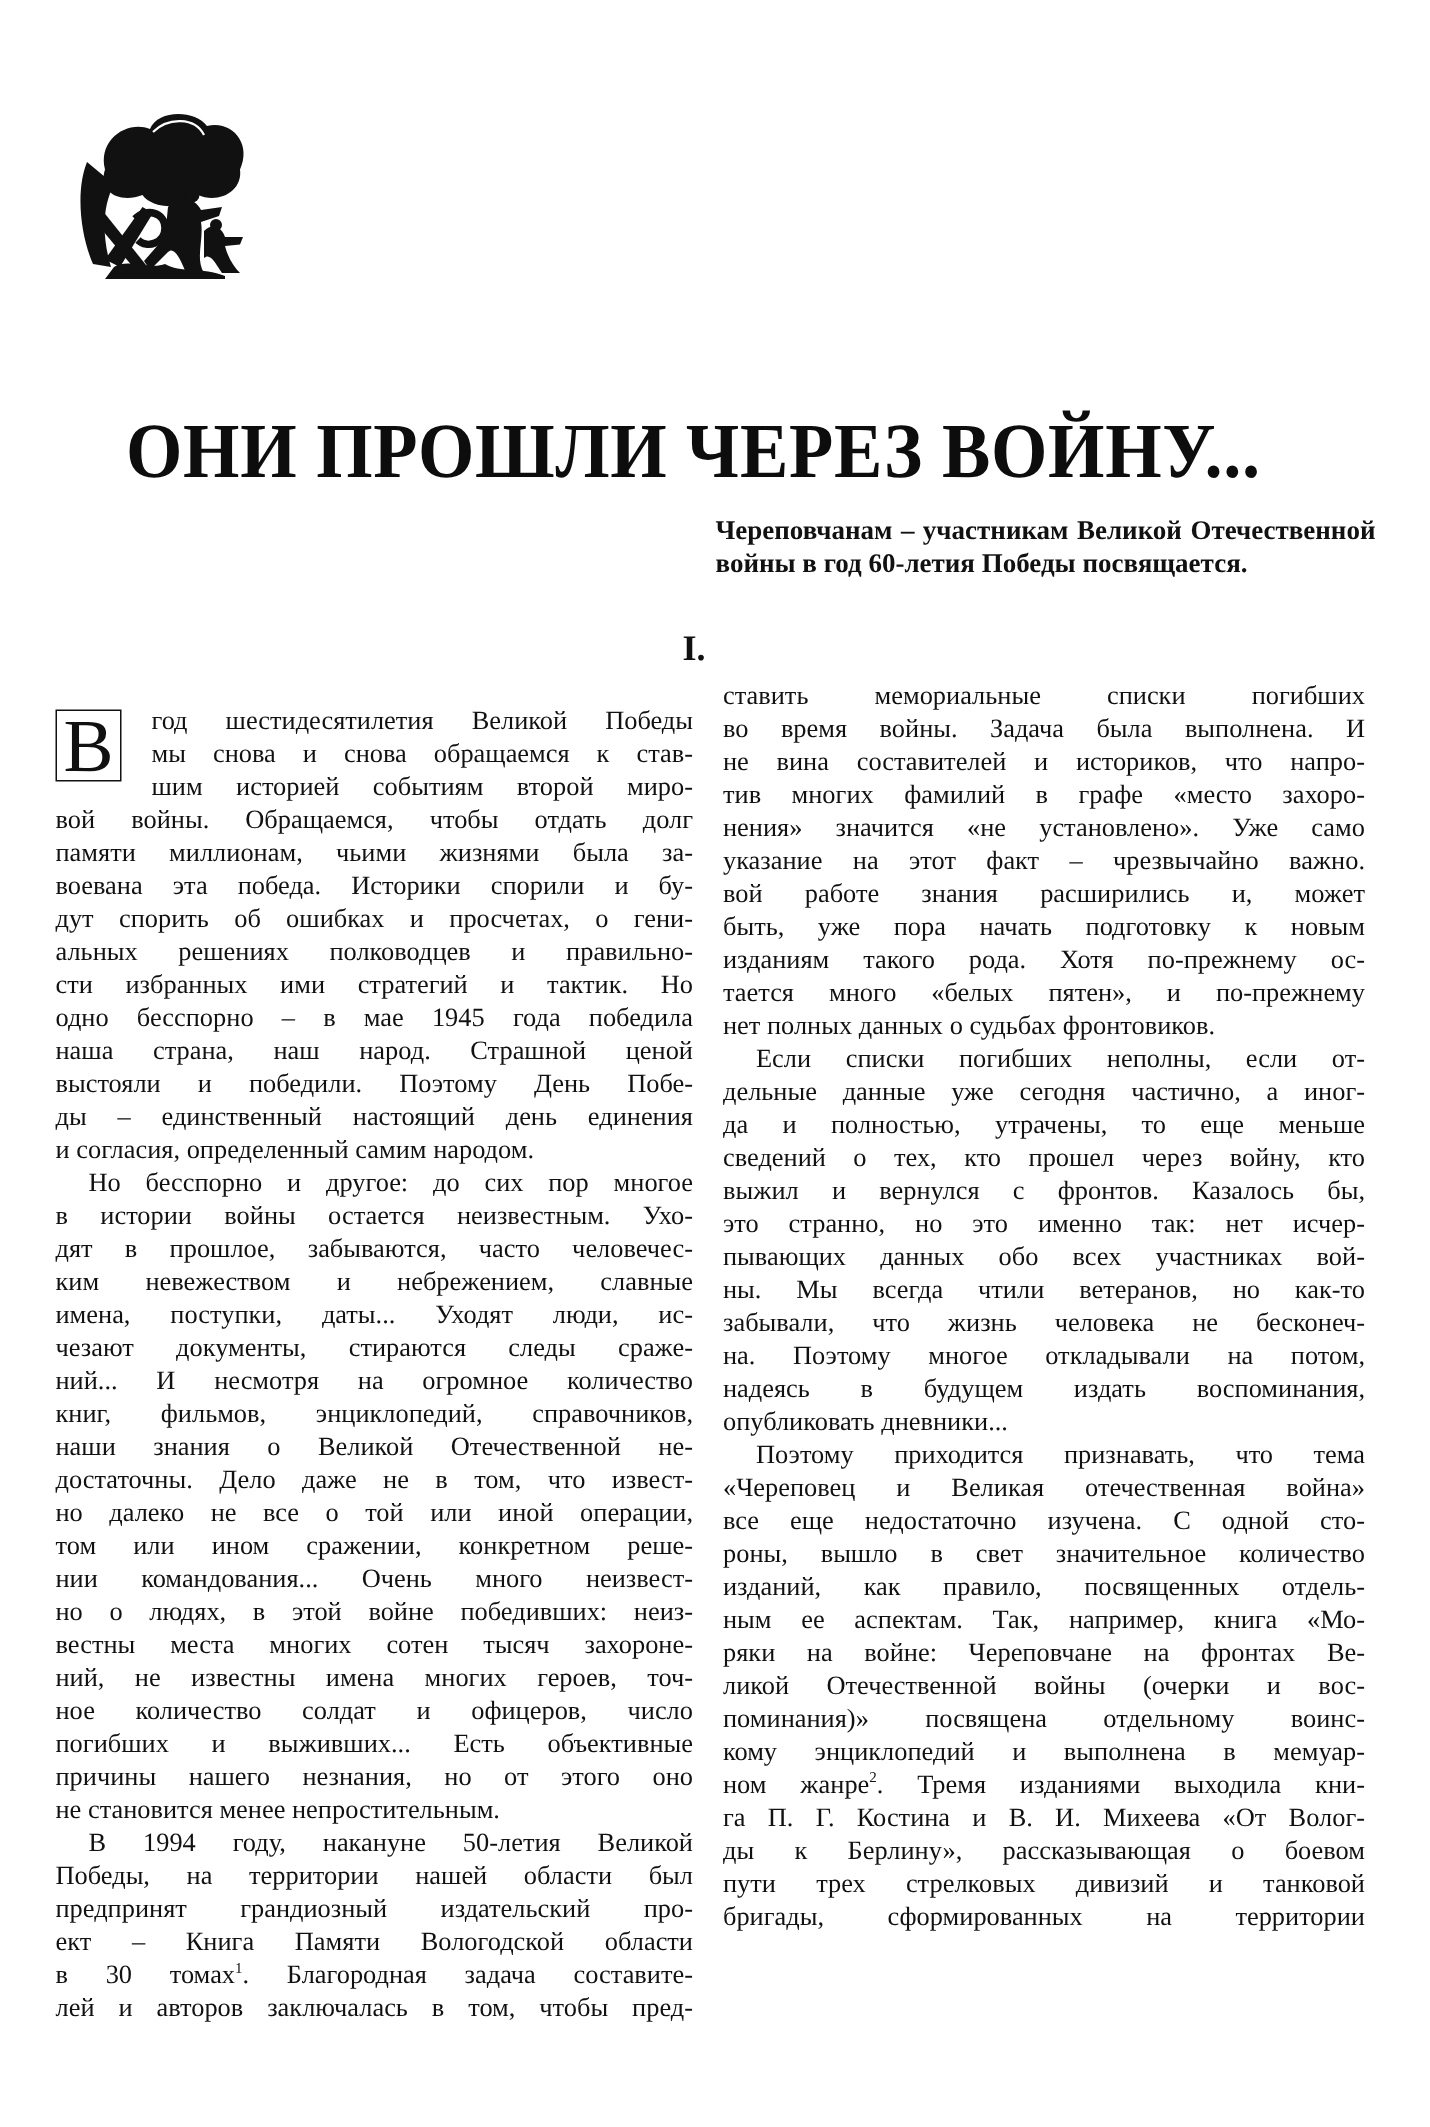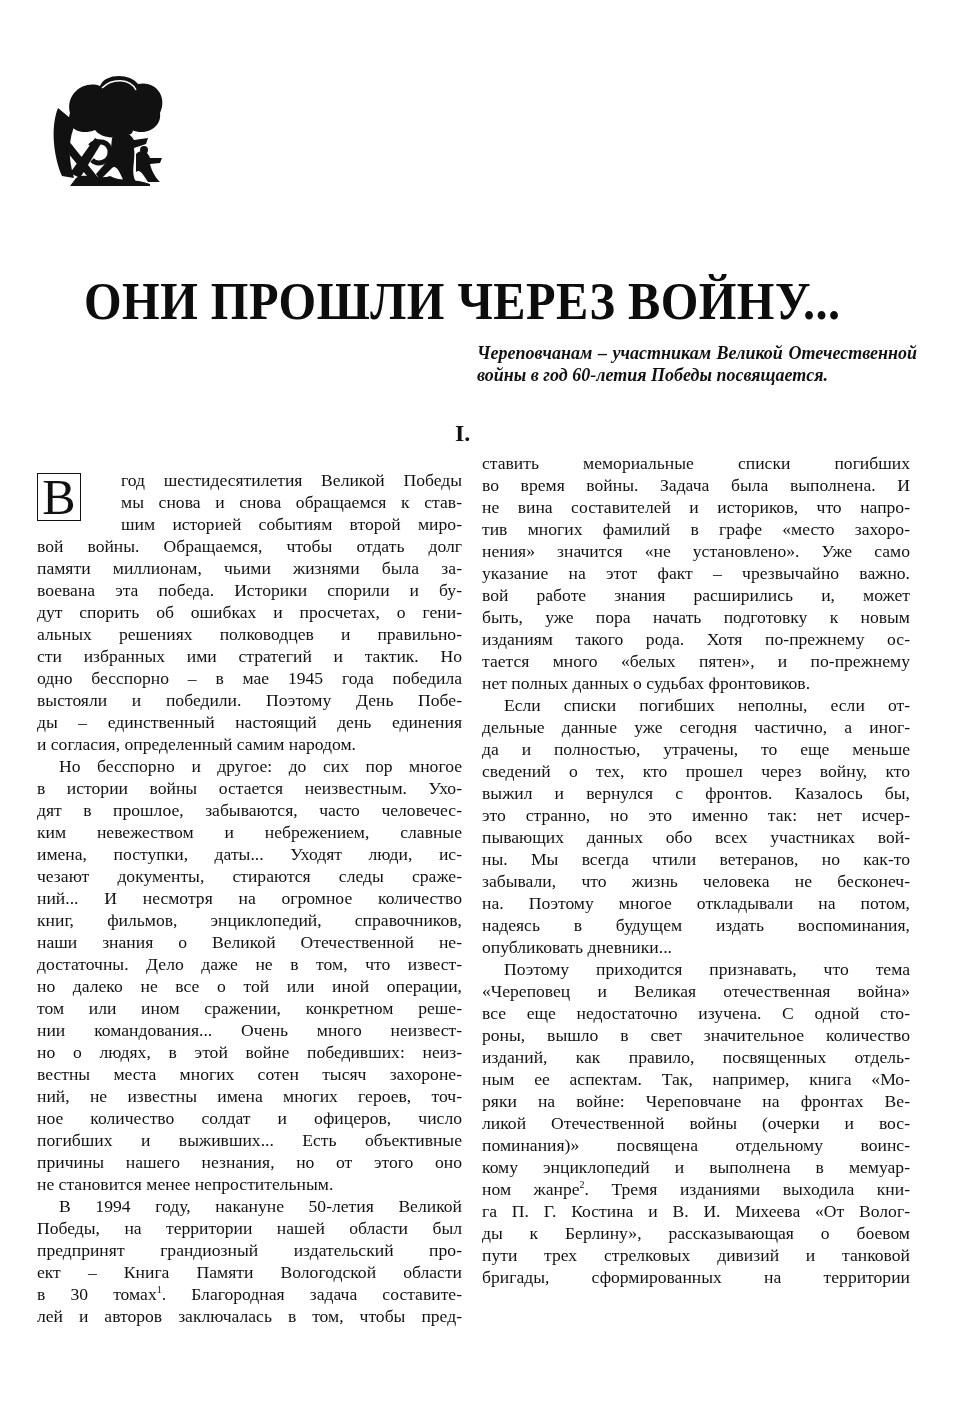--- a/index.html
+++ b/index.html
@@ -1,29 +1,29 @@
 <!DOCTYPE html>
 <html><head>
 <meta charset="utf-8">
 <style>
   html, body { margin: 0; padding: 0; background: #ffffff; }
   body { width: 953px; height: 1418px; position: relative; overflow: hidden; color: #111; font-family: "Liberation Serif", "DejaVu Serif", serif; }
   .ornament { position: absolute; left: 40px; top: 68px; width: 140px; height: 120px; }
   .title { position: absolute; left: 84px; top: 272px; width: 800px; margin: 0; font-family: "Liberation Serif", "DejaVu Serif", serif; font-weight: bold; font-size: 52px; letter-spacing: 0.5px; line-height: 60px; white-space: nowrap; color: #0d0d0d; transform: scaleX(0.93); transform-origin: left top; }
-  .dedication { position: absolute; left: 477px; top: 342px; width: 440px; margin: 0; font-family: "Liberation Serif", "DejaVu Serif", serif; font-style: italic; font-weight: bold; font-size: 18px; line-height: 22px; text-align: justify; text-align-last: left; color: #111; }
+  .dedication { position: absolute; left: 477px; top: 342px; width: 440px; margin: 0; font-family: "Liberation Serif", "DejaVu Serif", serif; font-weight: bold; font-size: 18px; line-height: 22px; text-align: justify; text-align-last: left; color: #111; }
   .section-num { position: absolute; left: 455px; top: 419px; margin: 0; font-family: "Liberation Serif", "DejaVu Serif", serif; font-weight: bold; font-size: 24px; line-height: 28px; color: #111; }
   .col { position: absolute; top: 469px; width: 425px; font-family: "Liberation Serif", "DejaVu Serif", serif; font-size: 17.6px; line-height: 22px; color: #111; }
   .col-left { left: 37px; }
   .col-right { left: 482px; width: 428px; top: 452px; }
   .line { display: block; white-space: nowrap; text-align: justify; text-align-last: justify; height: 22px; overflow: visible; }
   .line.last { text-align-last: left; }
   .line.indent { padding-left: 22px; }
   .dropcap-wrap { position: relative; }
   .dropcap { position: absolute; left: 0; top: 4px; width: 44px; height: 48px; border: 1.5px solid #111; box-sizing: border-box; display: flex; align-items: center; justify-content: center; font-family: "Liberation Serif", "DejaVu Serif", serif; font-size: 50px; line-height: 44px; color: #111; }
-  .line.afterdrop { padding-left: 84px; }
+  .line.afterdrop { padding-left: 64px; }
   sup { font-size: 10px; line-height: 0; vertical-align: super; }
 </style>
 </head>
 <body>
 
 <div class="ornament">
   <svg width="140" height="120" viewBox="0 0 140 120">
     <path d="M30 45 C25 25 45 12 60 18 C65 5 90 5 98 16 C115 12 128 28 120 45 C122 60 105 68 92 62 C85 72 62 72 55 62 C40 68 25 60 30 45 Z" fill="#111"></path>
     <path d="M62 20 C72 10 90 10 96 22" stroke="#fff" stroke-width="1.5" fill="none"></path>
     <path d="M18 40 C10 60 14 90 22 108 L34 110 C28 90 28 70 36 55 Z" fill="#111"></path>
@@ -50,20 +50,21 @@
       <span class="line afterdrop">год шестидесятилетия Великой Победы</span>
       <span class="line afterdrop">мы снова и снова обращаемся к став-</span>
       <span class="line afterdrop">шим историей событиям второй миро-</span>
       <span class="line">вой войны. Обращаемся, чтобы отдать долг</span>
       <span class="line">памяти миллионам, чьими жизнями была за-</span>
       <span class="line">воевана эта победа. Историки спорили и бу-</span>
       <span class="line">дут спорить об ошибках и просчетах, о гени-</span>
       <span class="line">альных решениях полководцев и правильно-</span>
       <span class="line">сти избранных ими стратегий и тактик. Но</span>
       <span class="line">одно бесспорно – в мае 1945 года победила</span>
+      <span class="line">наша страна, наш народ. Страшной ценой</span>
       <span class="line">выстояли и победили. Поэтому День Побе-</span>
       <span class="line">ды – единственный настоящий день единения</span>
       <span class="line last">и согласия, определенный самим народом.</span>
       <span class="line indent">Но бесспорно и другое: до сих пор многое</span>
       <span class="line">в истории войны остается неизвестным. Ухо-</span>
       <span class="line">дят в прошлое, забываются, часто человечес-</span>
       <span class="line">ким невежеством и небрежением, славные</span>
       <span class="line">имена, поступки, даты... Уходят люди, ис-</span>
       <span class="line">чезают документы, стираются следы сраже-</span>
       <span class="line">ний... И несмотря на огромное количество</span>

